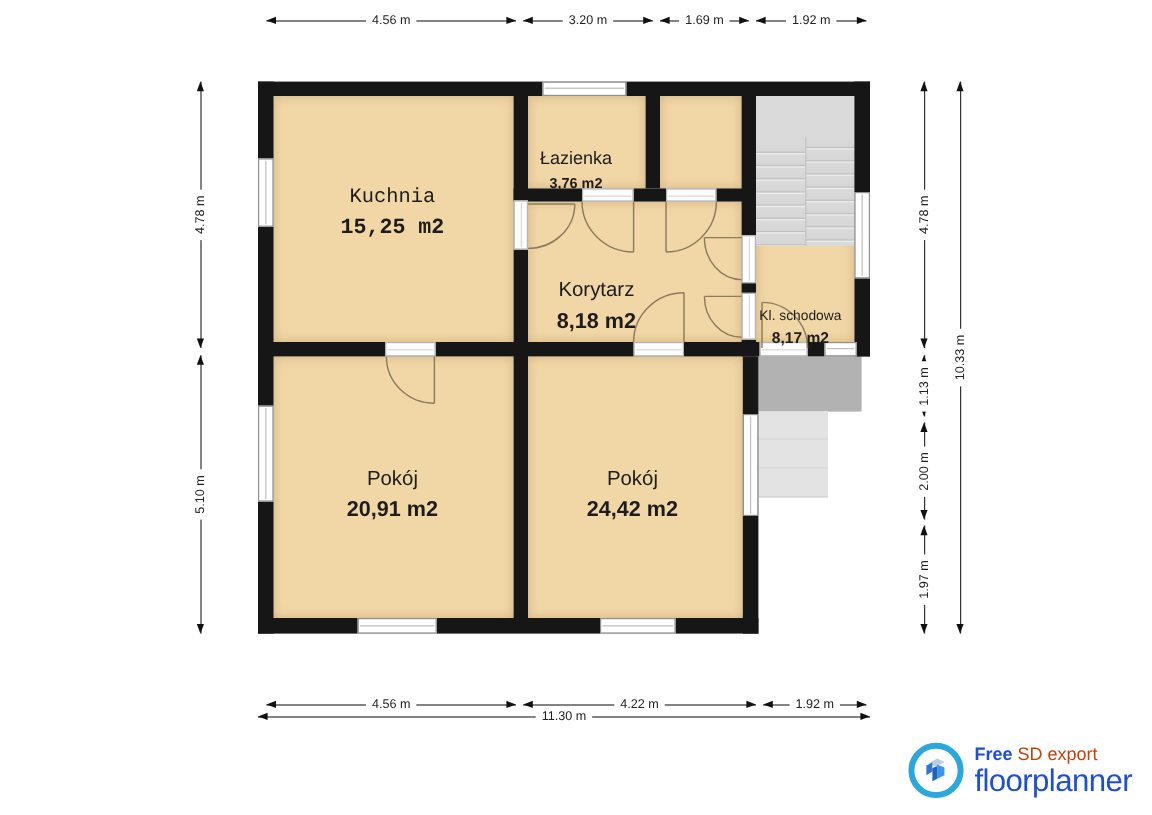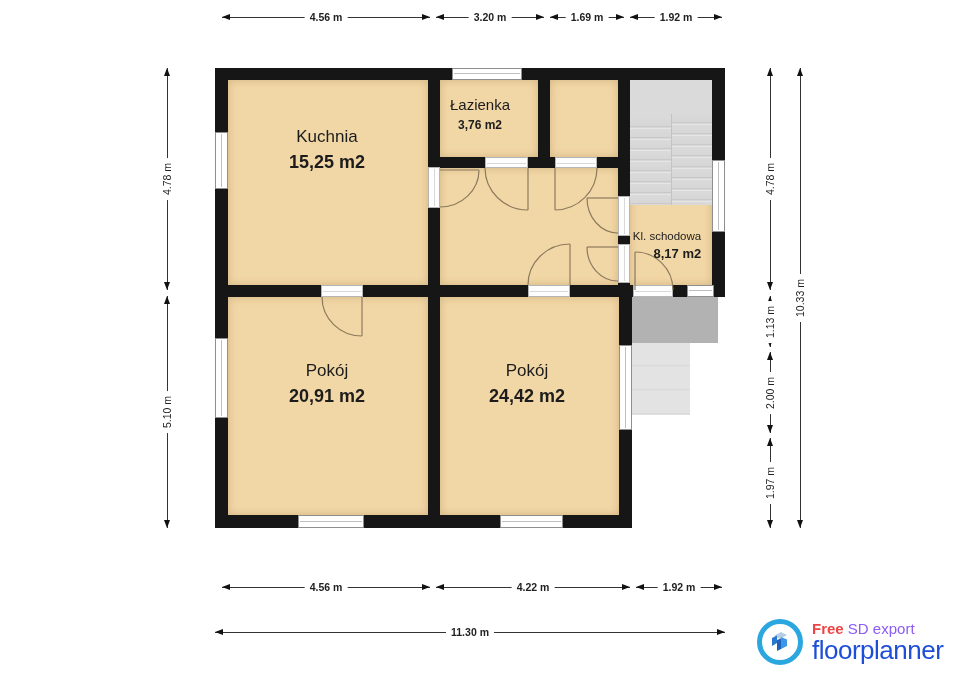--- a/index.html
+++ b/index.html
@@ -20,29 +20,29 @@
   
   .stairs{position:absolute;background:#dadada;}
   .flight{position:absolute;background:repeating-linear-gradient(180deg,#dadada 0px,#d6d6d6 8px,#bdbdbd 9px,#f1f1f1 10px,#dadada 11px);}
   .flight-divider{position:absolute;background:#c3c3c3;}
   
   .porch{position:absolute;background:#b2b2b2;}
   .ext-steps{position:absolute;background:#e3e3e3;
      background-image:repeating-linear-gradient(180deg,#e3e3e3 0px,#e3e3e3 22px,#d2d2d2 23px,#eeeeee 24px);}
   
   .room-label{position:absolute;text-align:center;transform:translateX(-50%);white-space:nowrap;color:#1c1c1c;}
-  .room-label .nm{display:block;font-size:17px;line-height:1.5;}
+  .room-label .nm{display:block;font-size:17px;line-height:1.5;margin-top:28px;}
   .room-label .ar{display:block;font-size:18px;font-weight:bold;line-height:1.4;}
   .room-label.small .nm{font-size:15px;}
   .room-label.small .ar{font-size:12px;}
   .room-label.tiny .nm{font-size:11.5px;}
   .room-label.tiny .ar{font-size:13px;}
   
   .dimh,.dimv{position:absolute;}
-  .dimh{height:12px;font-weight:bold;}
+  .dimh{height:12px;}
   .dimv{width:12px;}
   .dimh .line{position:absolute;left:0;right:0;top:50%;height:1px;background:#333;}
   .dimv .line{position:absolute;top:0;bottom:0;left:50%;width:1px;background:#333;}
   .dimh .a1{position:absolute;left:0;top:50%;transform:translateY(-50%);width:0;height:0;
             border-top:3px solid transparent;border-bottom:3px solid transparent;border-right:8px solid #111;}
   .dimh .a2{position:absolute;right:0;top:50%;transform:translateY(-50%);width:0;height:0;
             border-top:3px solid transparent;border-bottom:3px solid transparent;border-left:8px solid #111;}
   .dimv .a1{position:absolute;top:0;left:50%;transform:translateX(-50%);width:0;height:0;
             border-left:3px solid transparent;border-right:3px solid transparent;border-bottom:8px solid #111;}
   .dimv .a2{position:absolute;bottom:0;left:50%;transform:translateX(-50%);width:0;height:0;
@@ -51,22 +51,22 @@
              background:#fff;padding:0 5px;font-size:10.5px;color:#222;white-space:nowrap;}
   .dimv .lbl{position:absolute;left:50%;top:50%;transform:translate(-50%,-50%) rotate(-90deg);
              background:#fff;padding:0 5px;font-size:10.5px;color:#222;white-space:nowrap;}
   
   svg.arcs{position:absolute;left:0;top:0;pointer-events:none;}
   
   .logo{position:absolute;display:flex;align-items:center;gap:9px;}
   .logo-icon{width:46px;height:46px;border-radius:50%;border:5px solid var(--logoblue,#2ba7e0);
              box-sizing:border-box;background:#fff;display:flex;align-items:center;justify-content:center;}
   .logo-text .l1{font-size:15px;line-height:1.15;}
-  .logo-text .l1 .free{font-weight:bold;color:#ef4444;}
-  .logo-text .l1 .rest{color:#8b5cf6;}
+  .logo-text .l1 .free{font-weight:bold;color:#1d4ed8;}
+  .logo-text .l1 .rest{color:#c2410c;}
   .logo-text .l2{font-size:26px;color:#1d4ed8;letter-spacing:-0.5px;line-height:1.05;}
 </style>
 </head>
 <body>
 
 <div class="canvas" style="--room: #f2d7a6; --wall: #161616; --logoblue: #2ba7e0;">
 
   <div class="room-fill" style="left:228px;top:80px;width:200px;height:205px;"></div>
   <div class="room-fill" style="left:440px;top:80px;width:98px;height:77px;"></div>
   <div class="room-fill" style="left:550px;top:80px;width:68px;height:77px;"></div>
@@ -127,29 +127,33 @@
         <path d="M570,285 L570,244"></path>
       <path d="M587,198 A31,35 0 0 0 618,233"></path>
         <path d="M587,198 L618,198"></path>
       <path d="M587,247 A31,34 0 0 0 618,281"></path>
         <path d="M587,247 L618,247"></path>
       <path d="M635,252 A38,38 0 0 1 673,290"></path>
         <path d="M635,290 L635,252"></path>
     </g>
   </svg>
 
-  <div class="room-label" style="left:327px;top:124px;">
+  <div class="room-label" style="left:327px;top:124px;font-family:Liberation Mono, monospace;">
     <span class="nm">Kuchnia</span>
     <span class="ar">15,25 m2</span>
   </div>
   <div class="room-label small" style="left:480px;top:94px;">
     <span class="nm">Łazienka</span>
     <span class="ar">3,76 m2</span>
   </div>
-  <div class="room-label tiny" style="left:667px;top:228px;text-align:right;">
+  <div class="room-label" style="left:497px;top:201px;">
+    <span class="nm">Korytarz</span>
+    <span class="ar">8,18 m2</span>
+  </div>
+  <div class="room-label tiny" style="left:667px;top:228px;">
     <span class="nm">Kl. schodowa</span>
     <span class="ar">8,17 m2</span>
   </div>
   <div class="room-label" style="left:327px;top:358px;">
     <span class="nm">Pokój</span>
     <span class="ar">20,91 m2</span>
   </div>
   <div class="room-label" style="left:527px;top:358px;">
     <span class="nm">Pokój</span>
     <span class="ar">24,42 m2</span>
@@ -236,21 +240,21 @@
       <div class="a1"></div>
       <div class="a2"></div>
       <span class="lbl">4.22 m</span>
     </div>
   <div class="dimh" style="left:636px;top:581px;width:86px;">
     <div class="line"></div>
       <div class="a1"></div>
       <div class="a2"></div>
       <span class="lbl">1.92 m</span>
     </div>
-  <div class="dimh" style="left:215px;top:626px;width:510px;">
+  <div class="dimh" style="left:215px;top:591px;width:510px;">
     <div class="line"></div>
       <div class="a1"></div>
       <div class="a2"></div>
       <span class="lbl">11.30 m</span>
     </div>
 
   <div class="logo" style="left:757px;top:619px;">
     <div class="logo-icon">
       <svg width="24" height="24" viewBox="0 0 24 24">
         <polygon points="6,6 13,2 19,5 12,9" fill="#b7cde6"></polygon>

